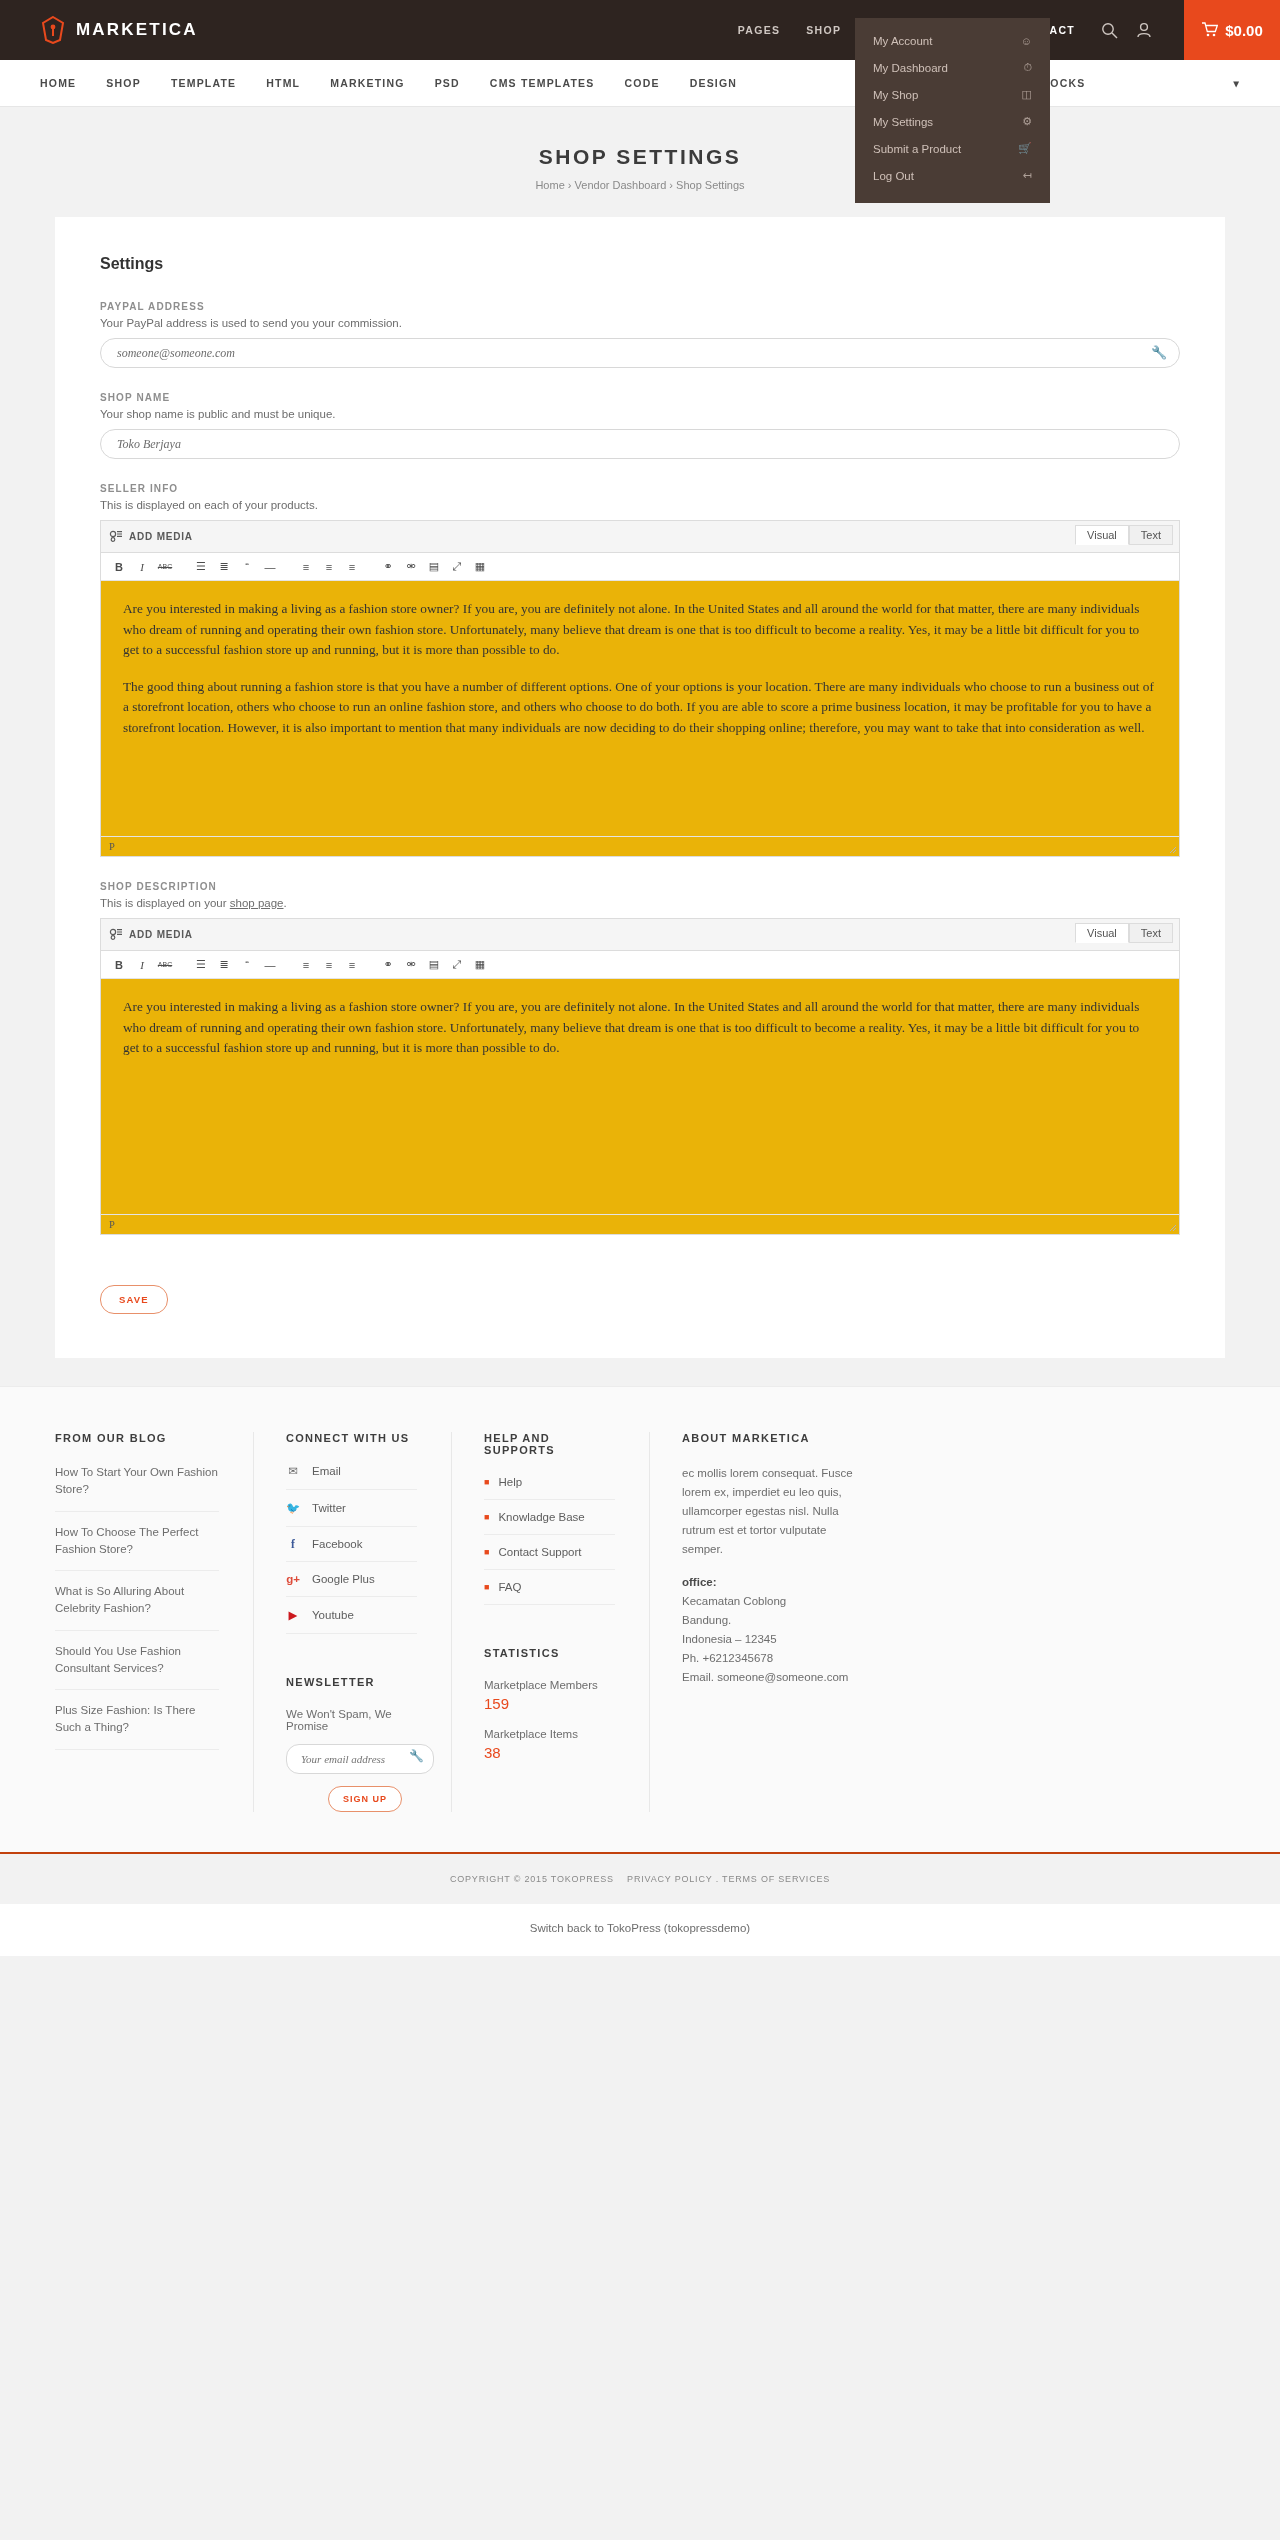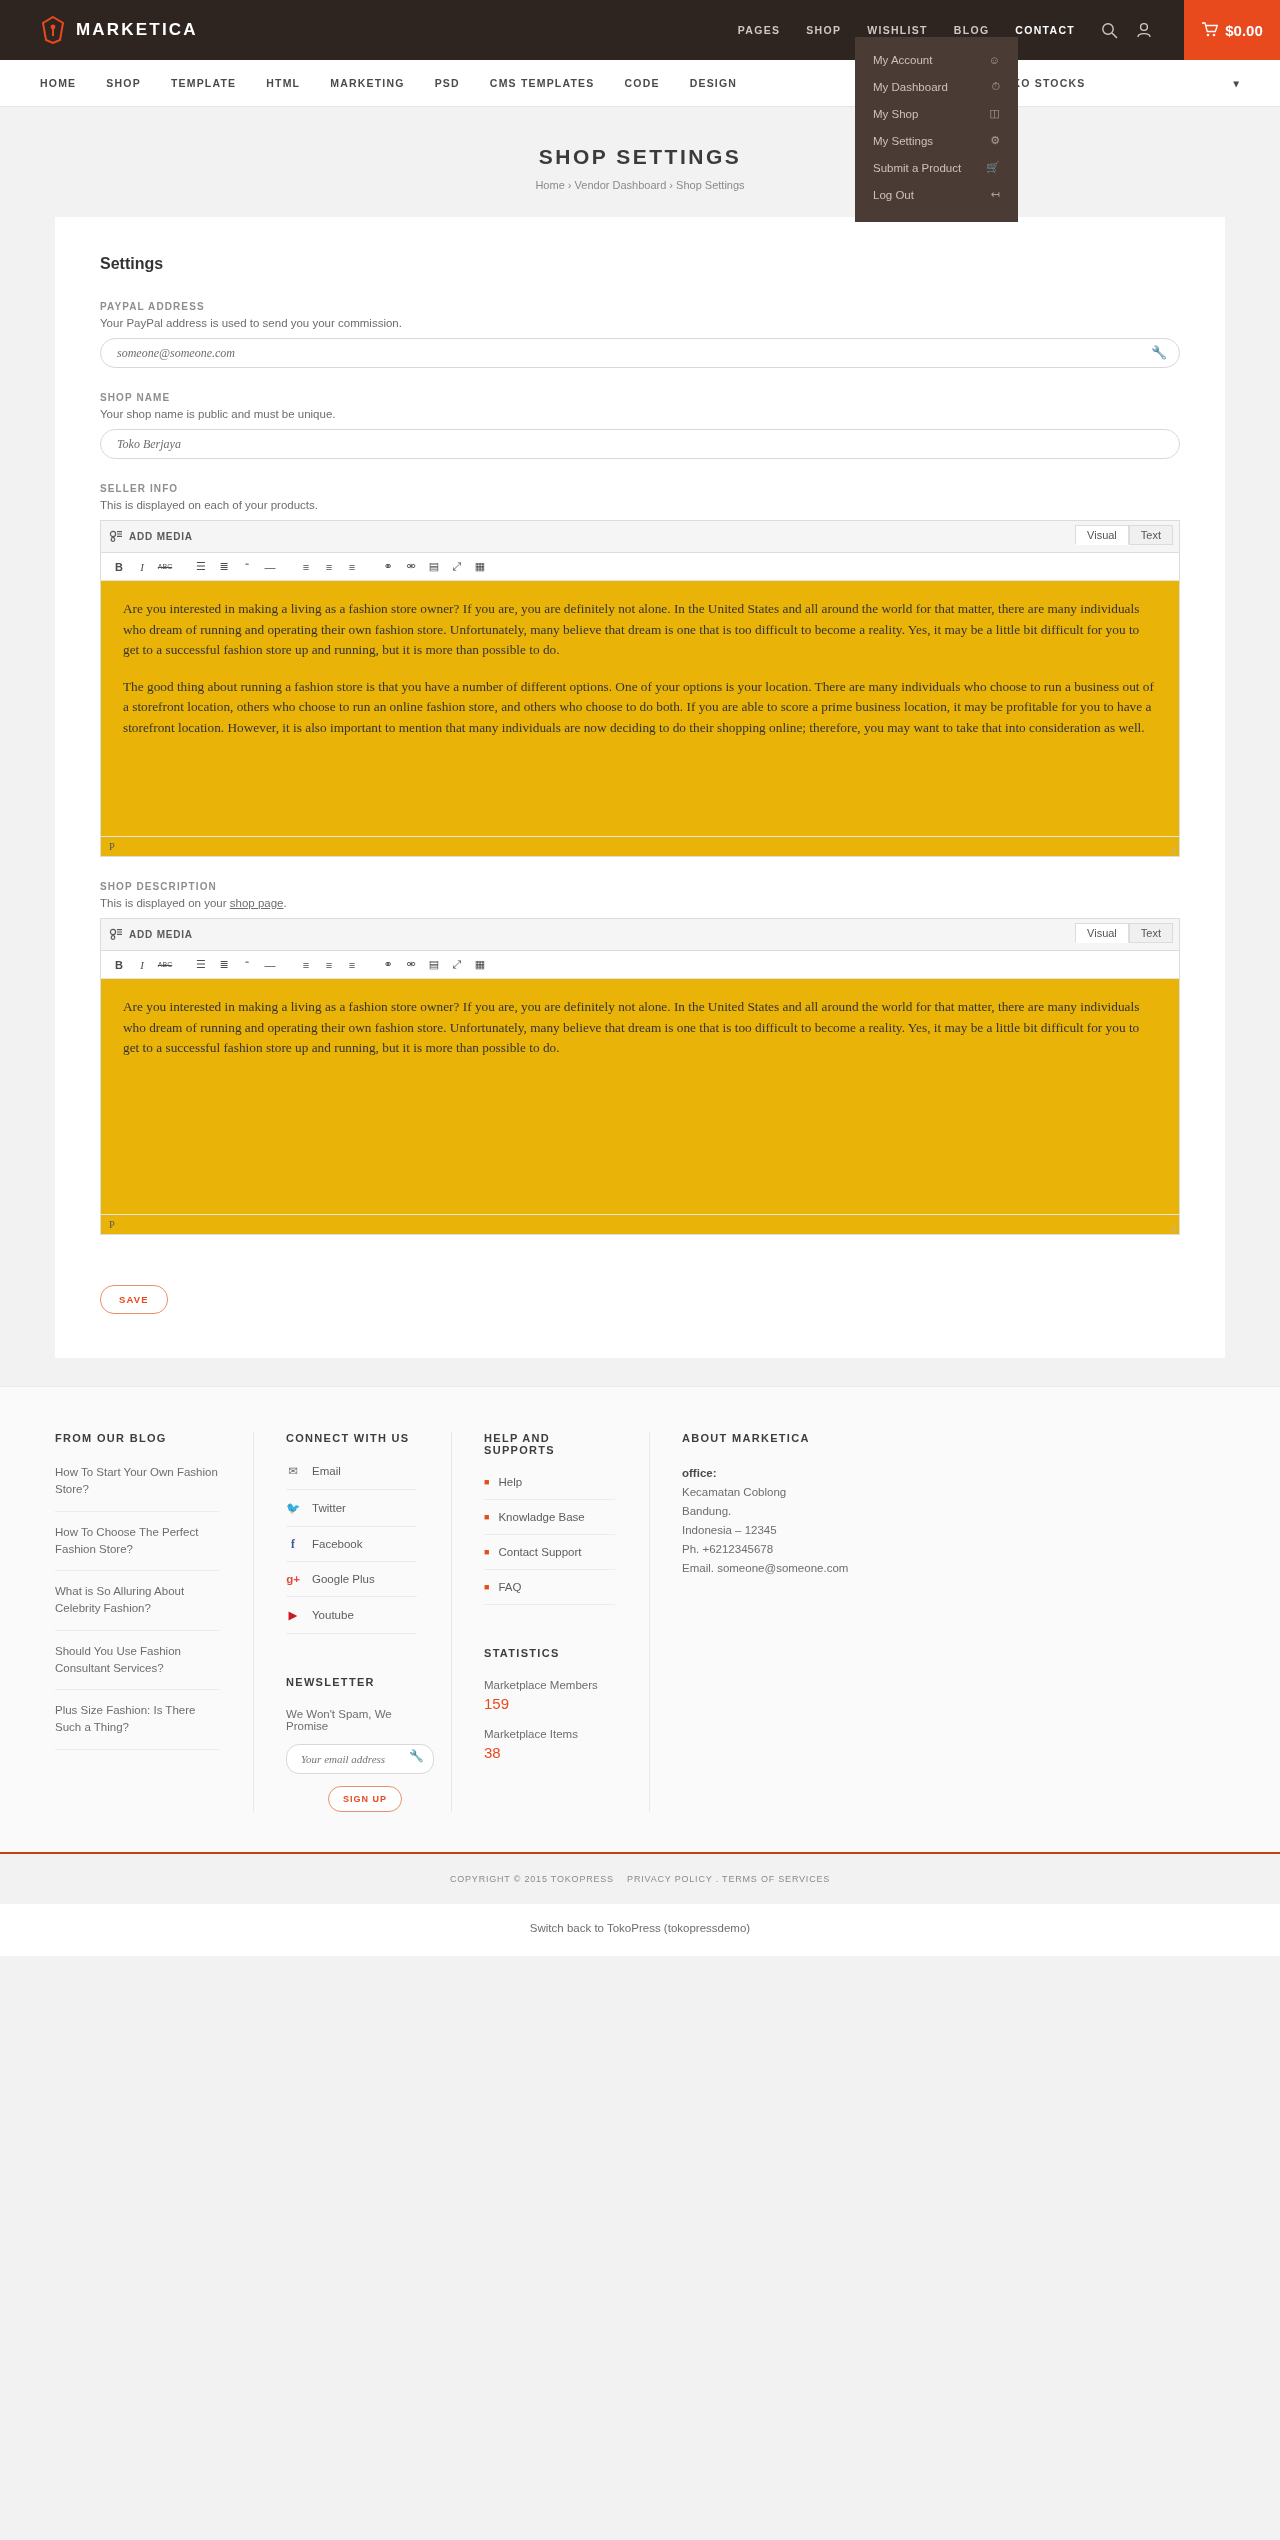--- a/index.html
+++ b/index.html
@@ -89,23 +89,23 @@
     font-weight: bold;
   }
   .nav-right {
     display: flex; align-items: center; gap: 8px;
     color: #4a4a4a; font-size: 10.5px; letter-spacing: 1.2px; font-weight: bold;
   }
 
   
   .dropdown {
     position: absolute;
-    top: 37px;
+    top: 18px;
     left: 855px;
-    width: 163px;
+    width: 195px;
     background: #4a3c35;
     padding: 10px 0 14px 0;
     z-index: 40;
   }
   .dropdown .dd-item {
     display: flex; align-items: center; justify-content: space-between;
     padding: 7px 18px;
     color: #cfc0b8;
     font-size: 11.5px;
   }
@@ -623,20 +623,21 @@
 
       <div class="fhead" style="margin-top:42px">STATISTICS</div>
       <div class="stat-label">Marketplace Members</div>
       <div class="stat-value">159</div>
       <div class="stat-label">Marketplace Items</div>
       <div class="stat-value">38</div>
     </div>
 
     <div class="fcol c4">
       <div class="fhead">ABOUT MARKETICA</div>
+      <div class="about-text">ec mollis lorem consequat. Fusce lorem ex, imperdiet eu leo quis, ullamcorper egestas nisl. Nulla rutrum est et tortor vulputate semper.</div>
       <div class="about-text about-strong">office:</div>
       <div class="about-text">Kecamatan Coblong</div>
       <div class="about-text">Bandung.</div>
       <div class="about-text">Indonesia – 12345</div>
       <div class="about-text">Ph. +6212345678</div>
       <div class="about-text">Email. someone@someone.com</div>
     </div>
   </div>
 
   <div class="copybar">

